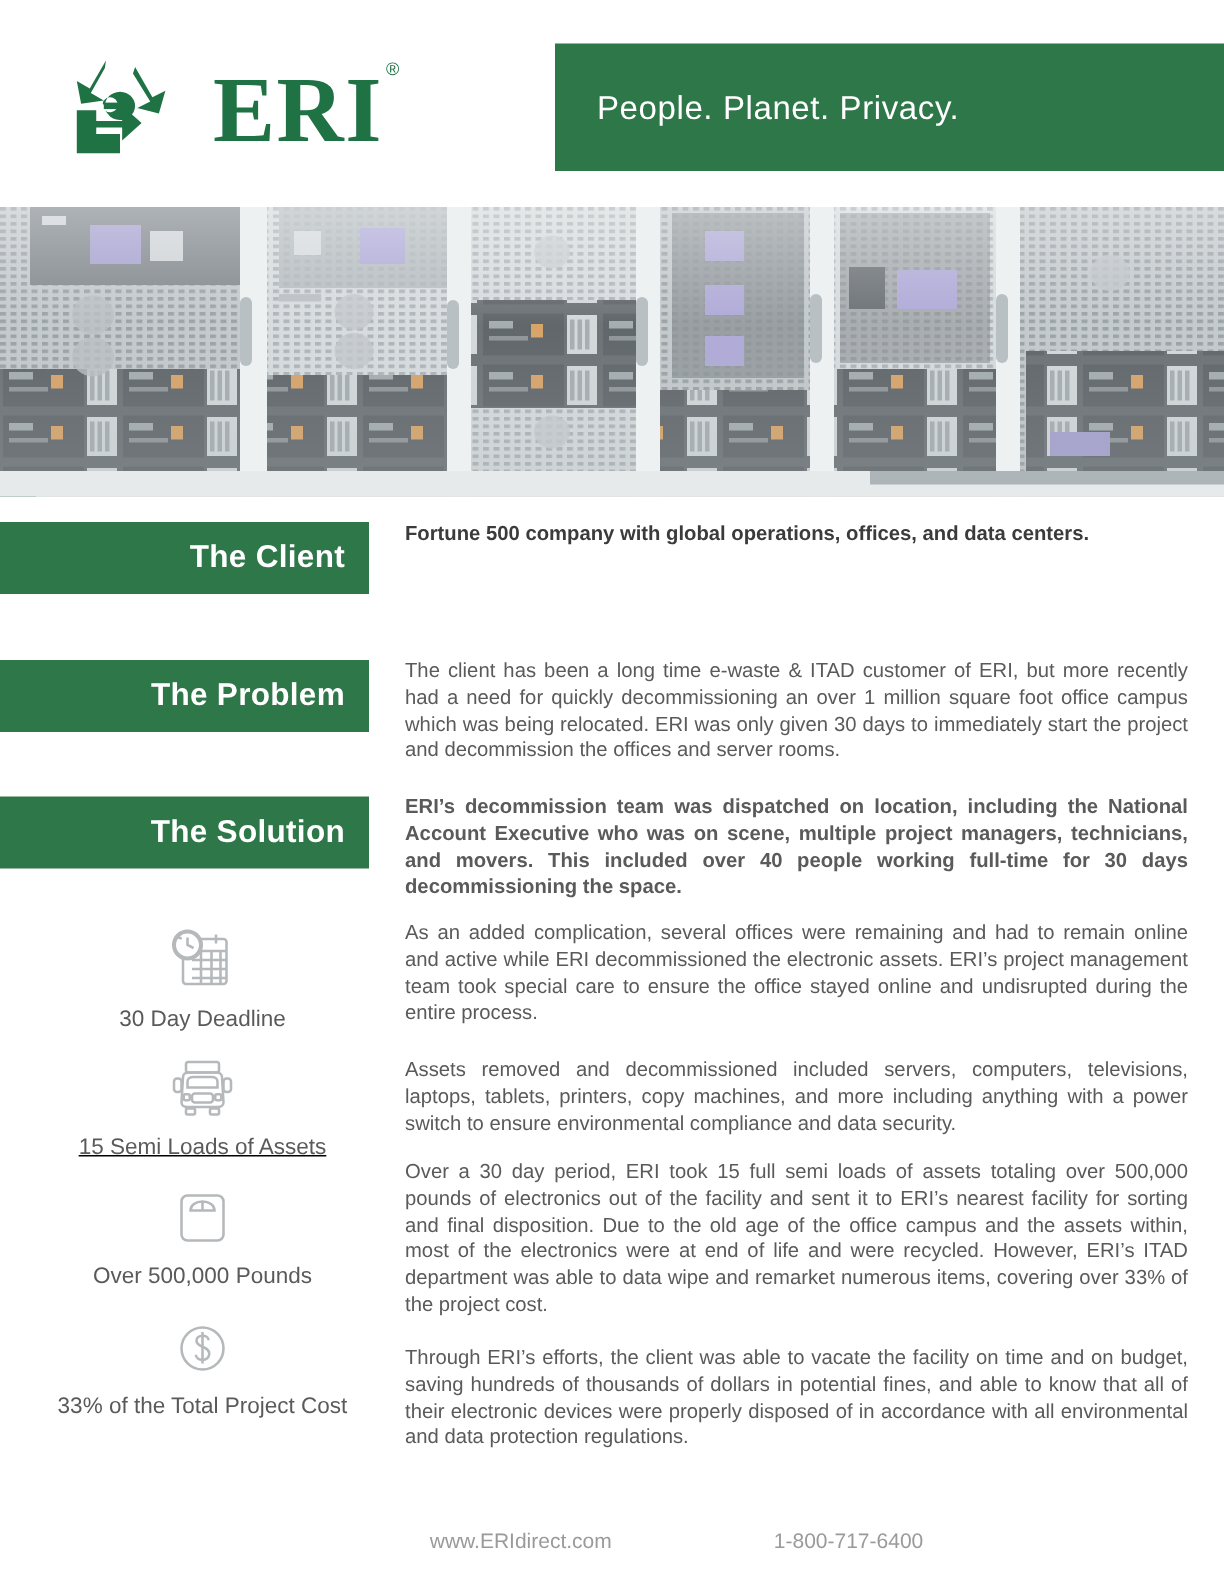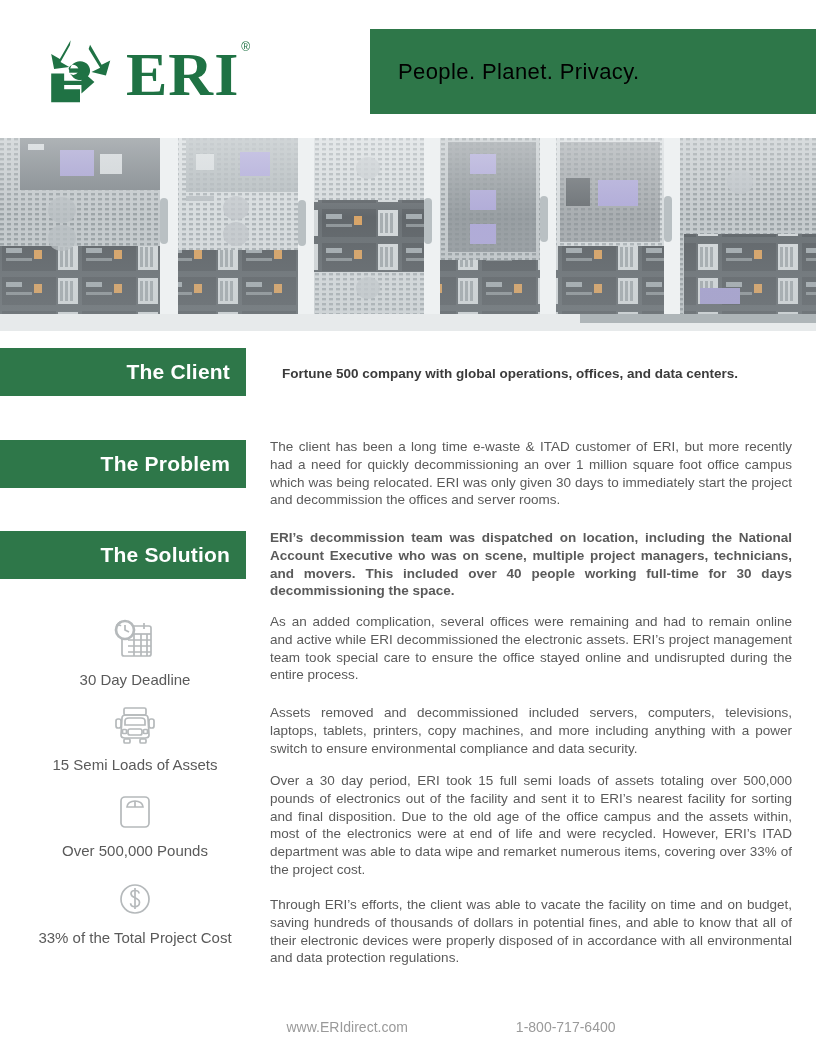--- a/index.html
+++ b/index.html
@@ -18,40 +18,40 @@
     background:#2e7749;
   }
 
   
   .header{
     position:absolute;left:0;top:0;width:816px;height:138px;
     background:#ffffff;
   }
   .logo-wrap{
     position:absolute;left:44px;top:36px;
-    display:flex;align-items:center;gap:10px;
+    display:flex;align-items:center;gap:26px;
   }
   .logo-mark{width:72px;height:72px;display:block;}
   .logo-word{
     font-family:"Liberation Serif", serif;
     font-size:62px;font-weight:bold;color:#1f7244;
     letter-spacing:1px;line-height:1;position:relative;top:2px;
   }
   .logo-reg{
     font-family:"Liberation Sans", sans-serif;
     font-size:12px;vertical-align:super;position:relative;top:-22px;left:2px;
     font-weight:normal;
   }
   .tagline-box{
     position:absolute;left:370px;top:29px;width:446px;height:85px;
     background:#2e7749;
     display:flex;align-items:center;
   }
   .tagline-text{
-    color:#000000;font-size:22px;font-weight:300;
+    color:#ffffff;font-size:22px;font-weight:300;
     padding-left:28px;letter-spacing:.4px;
   }
 
   
   .banner{
     position:absolute;left:0;top:138px;width:816px;height:193px;
     overflow:hidden;background:#c9ccce;
   }
   .banner svg{display:block;width:816px;height:193px;}
 
@@ -64,21 +64,21 @@
   .sec-bar span{
     color:#ffffff;font-size:21px;font-weight:bold;padding-right:16px;
     letter-spacing:.2px;
   }
   #bar-client{top:348px;}
   #bar-problem{top:440px;}
   #bar-solution{top:531px;}
 
   
   .copy-col{
-    position:absolute;left:270px;top:364px;width:522px;margin-left:12px;
+    position:absolute;left:270px;top:346px;width:522px;
   }
   .lead{
     font-size:13.5px;font-weight:bold;color:#3b3b3b;line-height:1.5;
     margin:0 0 0 0;
   }
   .para{
     font-size:13.5px;color:#5a5a5a;line-height:1.32;
     text-align:justify;margin:0;
   }
   .p-problem{position:absolute;left:270px;top:438px;width:522px;}
@@ -90,21 +90,21 @@
 
   
   .stat{
     position:absolute;left:0;width:270px;text-align:center;
   }
   .stat-icon{display:block;margin:0 auto 8px auto;}
   .stat-label{
     font-size:15px;color:#5a5a5a;line-height:1.32;
   }
   #stat-0{top:618px;}
-  #stat-1{top:705px;}
+  #stat-1{top:705px;text-decoration:underline;}
   #stat-2{top:793px;}
   #stat-3{top:880px;}
 
   
   .footer{
     position:absolute;left:0;top:1012px;width:816px;height:30px;
     display:flex;justify-content:center;align-items:center;gap:108px;padding-left:43px;
   }
   .footer span{font-size:14px;color:#9a9a9a;}
 </style>

